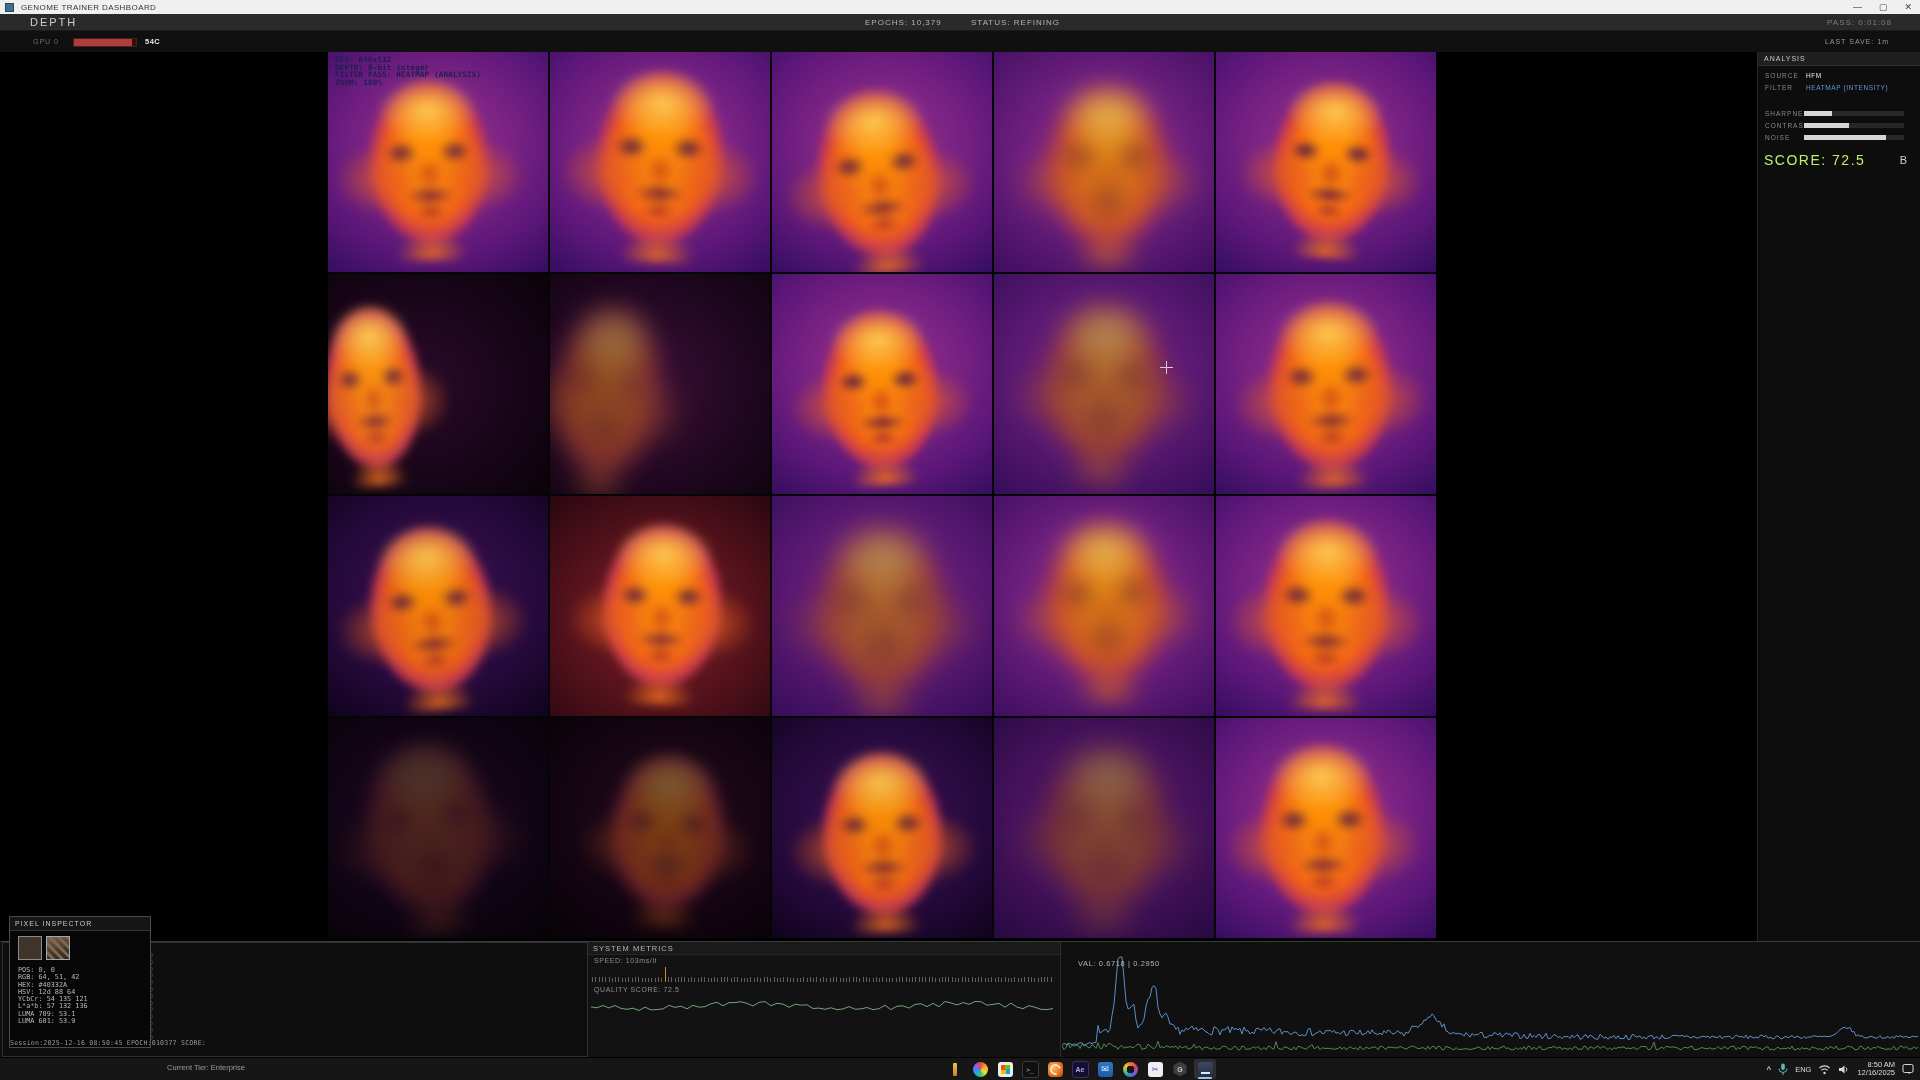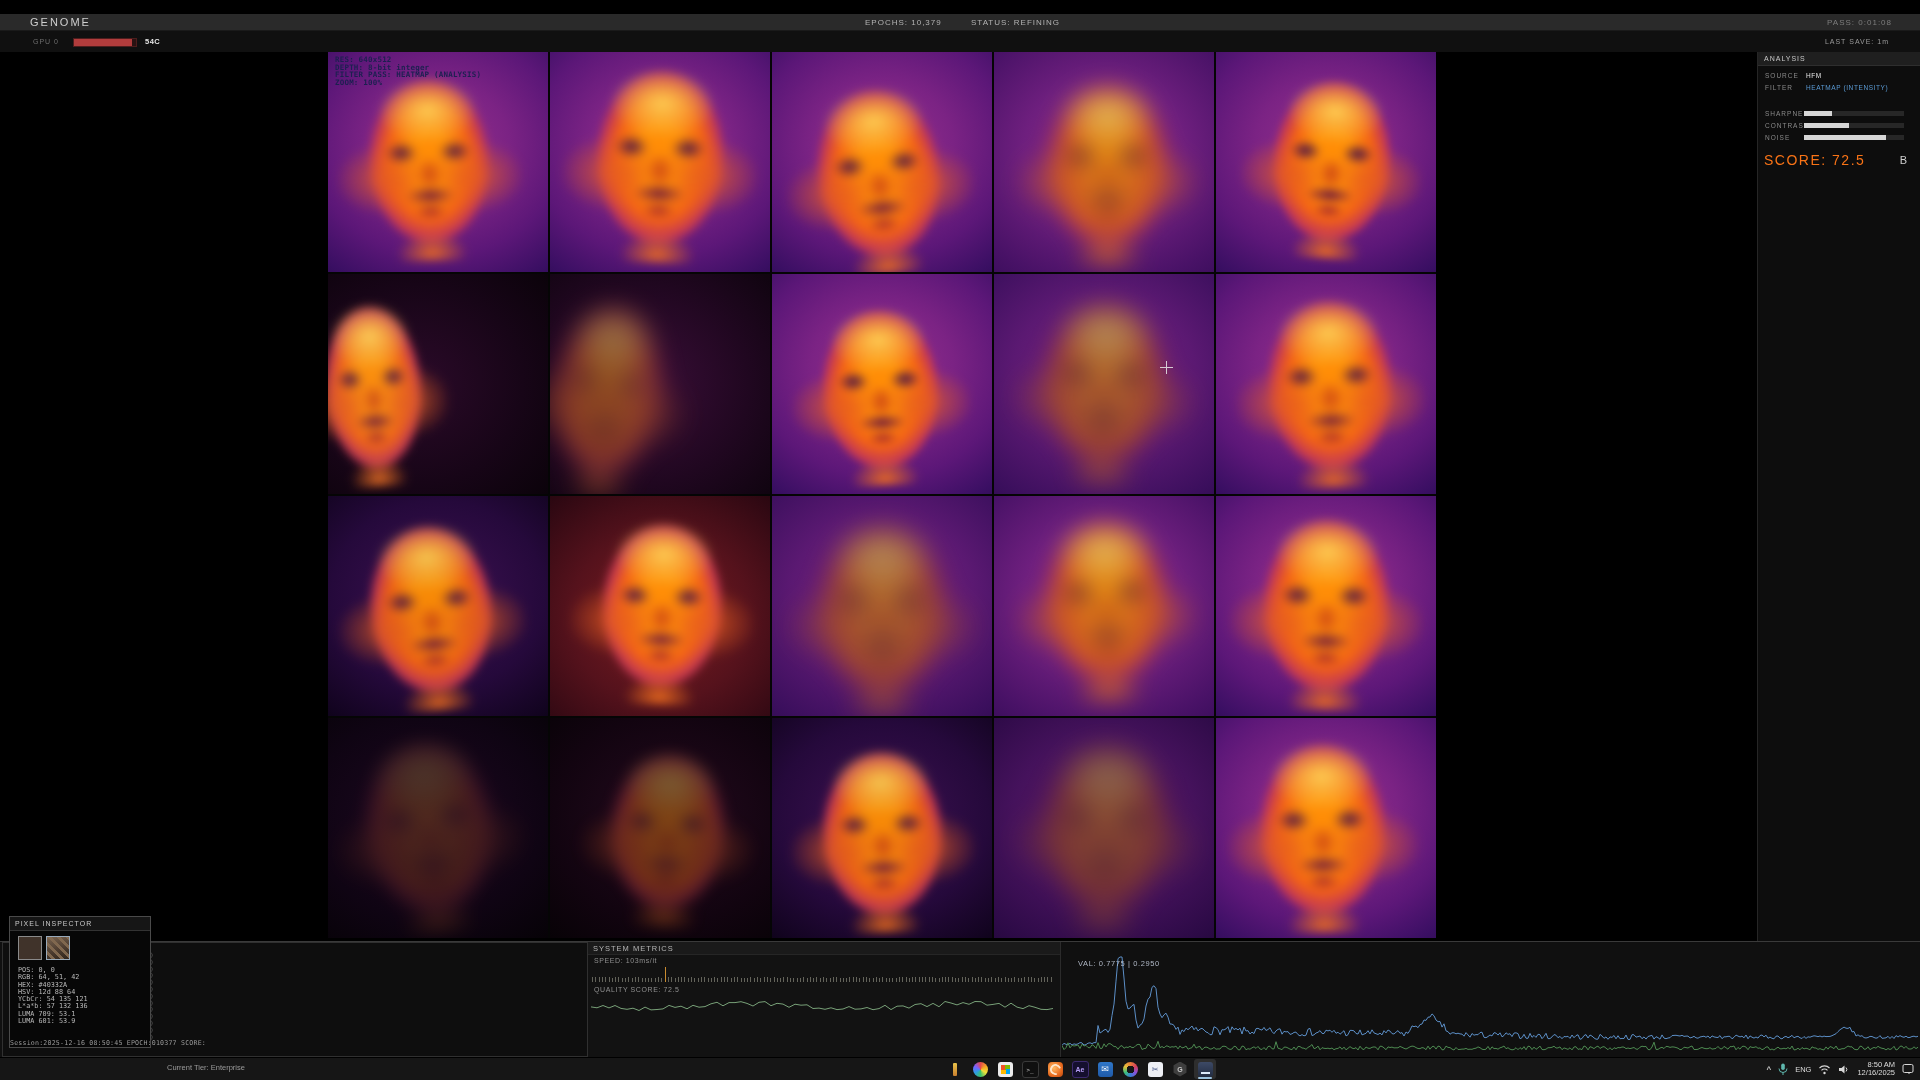--- a/index.html
+++ b/index.html
@@ -77,21 +77,21 @@
   .an-header span{font-size:7px;color:#c8c8c8;letter-spacing:1px;margin-left:6px;}
   .an-row{position:relative;height:12px;}
   .an-label{position:absolute;left:7px;top:2px;font-size:6.5px;color:#8a8a8a;letter-spacing:1px;}
   .an-value{position:absolute;left:48px;top:2px;font-size:6.5px;color:#e6e6e6;letter-spacing:.6px;}
   .an-value.blue{color:#5b9bd5;}
   .sliders{margin-top:14px;}
   .sl-row{position:relative;height:12px;}
   .sl-track{position:absolute;left:46px;top:3px;width:100px;height:5px;background:#272727;}
   .sl-fill{height:100%;background:#d6d6d6;}
   .score-row{position:relative;margin-top:8px;height:20px;}
-  .score-text{position:absolute;left:6px;top:0;font-size:14px;color:#f97316;letter-spacing:1.5px;}
+  .score-text{position:absolute;left:6px;top:0;font-size:14px;color:#bef264;letter-spacing:1.5px;}
   .grade{position:absolute;right:14px;top:2px;font-size:11px;color:#cfcfcf;}
 
   
   .bottom{position:absolute;left:0;top:941px;width:1920px;height:116px;background:#101010;border-top:1px solid #3a3a3a;box-sizing:border-box;}
   .bpanel{position:absolute;top:0;height:115px;box-sizing:border-box;}
   .bp-left{left:2px;width:586px;border:1px solid #303030;background:#0e0e0e;}
   .bp-mid{left:588px;width:473px;border-right:1px solid #2b2b2b;background:#121212;}
   .bp-right{left:1061px;width:859px;background:#101010;}
   .bp-header{height:12px;background:#1a1a1a;border-bottom:1px solid #262626;display:flex;align-items:center;}
   .bp-header span{font-size:7.5px;color:#b5b5b5;letter-spacing:1px;margin-left:5px;}
@@ -144,23 +144,32 @@
   .chev{font-size:8px;color:#cccccc;font-weight:bold;}
   .clock{text-align:right;font-size:7.5px;color:#dcdcdc;line-height:8.5px;}
 
   .noselect{user-select:none;}
 </style>
 </head>
 <body class="noselect">
 
 <div id="screen">
 
+  <div class="titlebar">
+    <span class="appicon"></span>
+    <span class="wtitle">GENOME TRAINER DASHBOARD</span>
+    <span class="wctrls">
+      <span class="wctrl">—</span>
+      <span class="wctrl">▢</span>
+      <span class="wctrl">✕</span>
+    </span>
+  </div>
 
   <div class="menubar">
-    <span class="mb-app">GENOME</span>
+    <span class="mb-app">DEPTH</span>
     <span class="mb-ver">TRAINER v2.1</span>
     <span class="mb-epochs">EPOCHS: 10,379</span>
     <span class="mb-status">STATUS: REFINING</span>
     <span class="mb-time">PASS: 0:01:08</span>
   </div>
 
   <div class="gpustrip">
     <span class="gpu-label">GPU 0</span>
     <span class="gpu-bar">
         <span class="gpu-fill" style="display: block; width: 94%; background: rgb(177, 60, 60);"></span>
@@ -429,21 +438,21 @@
           <div class="tick" style="left: 455.4px; height: 5px; background: rgb(99, 99, 90);"></div>
           <div class="tick" style="left: 458.7px; height: 5px; background: rgb(99, 99, 90);"></div>
         </div>
       <span class="sm-quality">QUALITY SCORE: 72.5</span>
       <div class="sm-line"><svg width="462" height="24">
             <path d="M0 12.9 L6 13.8 L12 11.5 L18 13.9 L24 11.5 L30 14.4 L36 15.3 L42 14.2 L48 16.5 L54 13.1 L60 15.9 L66 15.5 L72 14.9 L78 11.4 L84 13.4 L90 12.2 L96 14.8 L102 11.3 L108 13.2 L114 12.6 L120 9.8 L126 8.3 L132 11.8 L138 8.6 L144 8.6 L150 7.7 L156 9.4 L162 12.0 L168 8.3 L174 7.6 L180 11.7 L186 9.3 L192 10.1 L198 13.3 L204 10.2 L210 11.2 L216 10.8 L222 14.5 L228 14.1 L234 15.3 L240 13.8 L246 15.6 L252 15.0 L258 12.6 L264 15.2 L270 14.9 L276 13.5 L282 15.7 L288 14.6 L294 11.3 L300 15.6 L306 12.2 L312 11.9 L318 14.1 L324 10.5 L330 9.7 L336 12.6 L342 9.4 L348 12.7 L354 7.5 L360 9.0 L366 10.9 L372 8.6 L378 10.3 L384 7.5 L390 7.7 L396 11.2 L402 10.4 L408 9.4 L414 13.2 L420 9.2 L426 13.1 L432 14.6 L438 11.7 L444 13.3 L450 15.3 L456 15.6 L462 14.5 " fill="none" stroke="#78a178" stroke-width="1"></path>
           </svg></div>
     </div>
 
     <div class="bpanel bp-right">
-      <span class="lo-val">VAL: 0.7775 | 0.2950</span>
+      <span class="lo-val">VAL: 0.6718 | 0.2950</span>
       <div class="lo-chart"><svg width="856" height="102">
             <path d="M0 91.3 L2 89.4 L4 90.3 L6 90.8 L8 89.3 L10 91.0 L12 89.9 L14 90.4 L16 89.9 L18 88.6 L20 88.9 L22 91.1 L24 90.6 L26 89.2 L28 88.8 L30 89.6 L32 88.6 L34 88.7 L36 71.5 L38 79.0 L40 77.7 L42 76.0 L44 75.3 L46 78.4 L48 75.2 L50 61.5 L52 50.1 L54 27.1 L56 4.6 L58 3.0 L60 3.0 L62 24.0 L64 47.2 L66 54.9 L68 54.1 L70 51.7 L72 50.4 L74 66.1 L76 74.1 L78 71.1 L80 69.7 L82 64.9 L84 52.0 L86 45.2 L88 43.0 L90 33.3 L92 31.7 L94 34.6 L96 53.2 L98 60.1 L100 63.7 L102 60.8 L104 59.2 L106 63.1 L108 70.0 L110 70.1 L112 71.4 L114 75.4 L116 73.1 L118 80.4 L120 75.9 L122 77.6 L124 74.1 L126 75.7 L128 73.9 L130 72.0 L132 75.7 L134 73.4 L136 76.9 L138 75.1 L140 74.3 L142 75.9 L144 78.0 L146 78.7 L148 80.7 L150 80.6 L152 72.8 L154 73.7 L156 75.5 L158 80.8 L160 75.7 L162 75.9 L164 74.9 L166 72.6 L168 78.7 L170 72.8 L172 75.6 L174 74.4 L176 75.9 L178 74.2 L180 80.0 L182 73.0 L184 77.0 L186 76.6 L188 80.0 L190 78.1 L192 79.6 L194 74.7 L196 74.3 L198 75.4 L200 76.1 L202 73.4 L204 76.5 L206 75.5 L208 73.8 L210 77.6 L212 79.7 L214 76.9 L216 75.3 L218 74.8 L220 80.2 L222 77.3 L224 77.9 L226 77.6 L228 80.4 L230 79.8 L232 78.4 L234 78.1 L236 80.6 L238 81.9 L240 80.6 L242 81.8 L244 81.2 L246 75.2 L248 74.4 L250 81.6 L252 80.8 L254 79.0 L256 78.3 L258 76.6 L260 79.4 L262 79.5 L264 76.2 L266 76.9 L268 76.2 L270 78.3 L272 76.3 L274 79.3 L276 78.2 L278 80.2 L280 78.5 L282 76.7 L284 81.9 L286 80.7 L288 76.4 L290 76.4 L292 76.9 L294 79.5 L296 80.0 L298 75.9 L300 80.9 L302 80.1 L304 79.3 L306 76.7 L308 79.9 L310 75.8 L312 78.9 L314 79.7 L316 80.5 L318 79.1 L320 80.9 L322 76.7 L324 78.9 L326 76.0 L328 77.1 L330 79.6 L332 80.0 L334 78.2 L336 76.6 L338 79.3 L340 78.6 L342 82.0 L344 78.0 L346 79.4 L348 76.2 L350 71.9 L352 72.7 L354 72.0 L356 73.7 L358 70.6 L360 70.0 L362 66.0 L364 66.4 L366 63.2 L368 63.0 L370 59.9 L372 61.8 L374 66.0 L376 67.7 L378 67.5 L380 73.1 L382 69.8 L384 76.9 L386 77.6 L388 80.2 L390 78.8 L392 78.8 L394 79.8 L396 79.2 L398 79.9 L400 80.1 L402 82.2 L404 78.6 L406 80.9 L408 83.2 L410 79.5 L412 81.2 L414 80.6 L416 80.7 L418 78.6 L420 78.2 L422 83.3 L424 83.7 L426 82.5 L428 81.0 L430 81.9 L432 78.7 L434 79.1 L436 81.1 L438 78.8 L440 82.8 L442 81.5 L444 78.8 L446 80.4 L448 79.7 L450 82.6 L452 79.1 L454 78.8 L456 79.6 L458 84.7 L460 83.7 L462 80.3 L464 84.2 L466 84.3 L468 79.4 L470 83.3 L472 81.4 L474 83.4 L476 80.3 L478 80.7 L480 84.7 L482 82.4 L484 79.3 L486 84.6 L488 84.6 L490 82.9 L492 80.6 L494 81.2 L496 83.7 L498 82.4 L500 84.7 L502 82.5 L504 82.8 L506 82.3 L508 84.4 L510 81.0 L512 83.7 L514 81.6 L516 80.8 L518 85.3 L520 84.5 L522 81.6 L524 80.6 L526 84.0 L528 81.0 L530 82.1 L532 83.9 L534 85.2 L536 85.1 L538 80.4 L540 82.0 L542 84.3 L544 82.9 L546 85.3 L548 82.9 L550 83.4 L552 81.5 L554 84.8 L556 81.7 L558 84.7 L560 84.4 L562 84.5 L564 81.0 L566 85.4 L568 85.4 L570 80.7 L572 80.8 L574 83.1 L576 82.6 L578 82.0 L580 84.7 L582 82.9 L584 85.1 L586 82.5 L588 81.9 L590 81.3 L592 85.1 L594 82.7 L596 83.6 L598 85.2 L600 80.9 L602 84.1 L604 84.7 L606 84.0 L608 83.7 L610 81.6 L612 81.4 L614 81.3 L616 81.7 L618 82.0 L620 81.3 L622 82.4 L624 82.1 L626 82.1 L628 83.9 L630 83.4 L632 82.3 L634 83.8 L636 84.2 L638 83.0 L640 82.6 L642 82.2 L644 83.3 L646 82.0 L648 84.2 L650 81.9 L652 82.9 L654 83.3 L656 83.5 L658 81.6 L660 84.7 L662 82.8 L664 82.8 L666 82.3 L668 82.4 L670 84.8 L672 83.3 L674 81.1 L676 82.1 L678 82.9 L680 82.2 L682 83.8 L684 81.0 L686 84.8 L688 81.9 L690 83.2 L692 84.1 L694 83.0 L696 84.1 L698 81.5 L700 81.0 L702 82.9 L704 81.2 L706 84.3 L708 83.1 L710 84.3 L712 84.8 L714 82.2 L716 82.0 L718 84.1 L720 84.9 L722 83.1 L724 82.4 L726 83.7 L728 82.9 L730 81.3 L732 83.8 L734 82.8 L736 82.3 L738 83.8 L740 84.5 L742 82.5 L744 84.4 L746 82.8 L748 83.2 L750 82.4 L752 81.8 L754 82.1 L756 82.7 L758 82.0 L760 82.9 L762 82.1 L764 82.6 L766 82.5 L768 82.4 L770 81.7 L772 80.7 L774 79.7 L776 77.6 L778 75.7 L780 74.4 L782 73.1 L784 74.2 L786 74.4 L788 73.3 L790 77.9 L792 77.5 L794 82.0 L796 80.8 L798 82.3 L800 81.7 L802 83.6 L804 84.0 L806 83.5 L808 82.4 L810 82.5 L812 83.5 L814 84.2 L816 83.6 L818 81.6 L820 84.3 L822 84.1 L824 83.8 L826 82.3 L828 84.5 L830 82.4 L832 84.5 L834 81.6 L836 83.0 L838 81.6 L840 82.7 L842 83.3 L844 82.2 L846 83.6 L848 83.4 L850 82.5 L852 82.2 L854 82.9 L856 82.3 " fill="none" stroke="#5c8fc7" stroke-width="1"></path>
             <path d="M0 91.6 L2 95.6 L4 93.6 L6 88.8 L8 93.9 L10 91.3 L12 92.0 L14 91.6 L16 90.9 L18 94.5 L20 90.2 L22 92.0 L24 91.4 L26 93.5 L28 93.8 L30 90.7 L32 91.9 L34 94.4 L36 88.7 L38 94.3 L40 94.4 L42 89.8 L44 92.9 L46 89.9 L48 89.6 L50 90.9 L52 92.6 L54 92.6 L56 95.3 L58 92.4 L60 91.6 L62 94.3 L64 93.0 L66 93.5 L68 92.3 L70 93.6 L72 93.4 L74 91.4 L76 90.3 L78 90.7 L80 95.5 L82 94.6 L84 94.3 L86 90.1 L88 92.0 L90 93.8 L92 94.6 L94 92.7 L96 87.3 L98 93.7 L100 92.5 L102 93.9 L104 91.9 L106 92.2 L108 93.4 L110 92.7 L112 93.1 L114 92.1 L116 94.9 L118 91.9 L120 93.9 L122 93.4 L124 92.0 L126 95.2 L128 94.3 L130 93.6 L132 90.2 L134 94.1 L136 92.9 L138 92.5 L140 95.9 L142 93.7 L144 93.0 L146 93.7 L148 95.1 L150 94.8 L152 93.4 L154 95.2 L156 94.9 L158 95.0 L160 92.5 L162 92.2 L164 92.6 L166 94.5 L168 95.4 L170 95.0 L172 92.3 L174 92.7 L176 95.7 L178 95.8 L180 92.1 L182 92.5 L184 95.8 L186 94.7 L188 95.2 L190 93.8 L192 92.8 L194 94.4 L196 92.4 L198 95.0 L200 95.5 L202 93.5 L204 95.9 L206 92.5 L208 92.2 L210 94.8 L212 94.9 L214 87.7 L216 94.2 L218 94.8 L220 95.7 L222 93.2 L224 93.1 L226 94.0 L228 95.1 L230 95.7 L232 93.0 L234 95.8 L236 92.4 L238 92.6 L240 94.0 L242 94.2 L244 95.3 L246 93.4 L248 92.3 L250 90.5 L252 94.6 L254 94.0 L256 92.1 L258 95.8 L260 93.7 L262 94.3 L264 94.5 L266 94.2 L268 94.8 L270 94.0 L272 95.7 L274 94.7 L276 94.5 L278 92.8 L280 95.3 L282 93.1 L284 95.8 L286 94.3 L288 92.6 L290 94.1 L292 94.7 L294 93.6 L296 96.0 L298 92.2 L300 94.8 L302 95.6 L304 93.0 L306 94.2 L308 94.4 L310 93.3 L312 92.9 L314 93.3 L316 95.8 L318 92.2 L320 92.4 L322 93.9 L324 95.7 L326 92.9 L328 93.5 L330 93.1 L332 93.9 L334 93.8 L336 93.8 L338 92.4 L340 93.3 L342 94.3 L344 95.0 L346 94.0 L348 92.8 L350 92.1 L352 92.4 L354 93.6 L356 94.5 L358 94.6 L360 93.6 L362 94.0 L364 95.7 L366 92.1 L368 95.2 L370 92.7 L372 92.3 L374 95.1 L376 92.1 L378 92.6 L380 95.8 L382 95.6 L384 92.1 L386 93.4 L388 93.6 L390 95.1 L392 96.0 L394 93.5 L396 95.5 L398 95.4 L400 95.1 L402 95.1 L404 94.4 L406 95.4 L408 95.2 L410 95.3 L412 94.5 L414 94.2 L416 92.9 L418 93.7 L420 95.2 L422 95.6 L424 95.2 L426 92.4 L428 95.7 L430 92.8 L432 94.6 L434 94.4 L436 95.2 L438 93.8 L440 93.2 L442 92.0 L444 94.7 L446 93.7 L448 95.2 L450 95.8 L452 95.5 L454 93.7 L456 95.7 L458 93.6 L460 95.3 L462 92.6 L464 95.8 L466 92.2 L468 92.6 L470 95.6 L472 93.1 L474 95.3 L476 93.9 L478 92.1 L480 95.5 L482 95.7 L484 95.2 L486 93.7 L488 93.7 L490 93.3 L492 92.2 L494 94.0 L496 93.9 L498 92.9 L500 95.7 L502 93.9 L504 94.6 L506 95.4 L508 93.8 L510 95.9 L512 93.0 L514 92.7 L516 95.4 L518 94.8 L520 95.6 L522 92.0 L524 92.9 L526 95.9 L528 92.7 L530 93.4 L532 94.6 L534 93.0 L536 92.1 L538 94.5 L540 93.1 L542 92.6 L544 94.1 L546 95.7 L548 93.7 L550 95.9 L552 93.7 L554 94.6 L556 93.5 L558 93.8 L560 93.0 L562 93.1 L564 94.6 L566 94.0 L568 94.6 L570 94.1 L572 93.5 L574 95.1 L576 95.2 L578 93.2 L580 92.2 L582 92.7 L584 92.4 L586 95.5 L588 95.7 L590 93.0 L592 88.2 L594 95.4 L596 95.4 L598 94.0 L600 93.3 L602 94.6 L604 92.4 L606 92.6 L608 93.4 L610 92.9 L612 93.0 L614 93.5 L616 94.2 L618 95.6 L620 95.3 L622 93.2 L624 93.6 L626 94.0 L628 92.8 L630 92.0 L632 95.5 L634 95.5 L636 95.3 L638 94.2 L640 93.5 L642 94.3 L644 94.7 L646 94.6 L648 93.7 L650 95.1 L652 94.8 L654 94.4 L656 92.4 L658 94.7 L660 94.9 L662 92.4 L664 93.7 L666 95.2 L668 92.6 L670 92.7 L672 92.0 L674 95.8 L676 93.4 L678 95.1 L680 92.5 L682 92.2 L684 93.1 L686 95.7 L688 92.6 L690 93.4 L692 93.4 L694 92.7 L696 94.3 L698 93.9 L700 95.7 L702 94.8 L704 93.0 L706 92.9 L708 95.9 L710 95.0 L712 96.0 L714 94.5 L716 93.1 L718 94.8 L720 94.8 L722 94.2 L724 94.9 L726 93.5 L728 95.0 L730 92.0 L732 95.9 L734 95.6 L736 94.2 L738 95.8 L740 93.5 L742 94.9 L744 94.2 L746 94.8 L748 95.8 L750 92.8 L752 93.9 L754 94.0 L756 95.4 L758 94.6 L760 95.5 L762 95.9 L764 92.9 L766 95.2 L768 92.5 L770 93.3 L772 94.7 L774 92.0 L776 95.3 L778 95.4 L780 94.7 L782 94.7 L784 93.4 L786 92.0 L788 92.9 L790 92.8 L792 95.1 L794 95.7 L796 95.5 L798 92.2 L800 92.5 L802 95.2 L804 95.1 L806 92.7 L808 95.7 L810 94.4 L812 93.4 L814 94.2 L816 92.3 L818 93.6 L820 94.3 L822 94.6 L824 95.9 L826 94.5 L828 95.5 L830 94.5 L832 92.3 L834 96.0 L836 95.1 L838 92.3 L840 92.1 L842 94.3 L844 92.3 L846 94.7 L848 95.1 L850 94.7 L852 92.8 L854 94.6 L856 93.2 " fill="none" stroke="#4d8a51" stroke-width="1"></path>
           </svg></div>
     </div>
   </div>
 
   <div class="pixinsp">
     <div class="pi-header">
       <span>PIXEL INSPECTOR</span>

